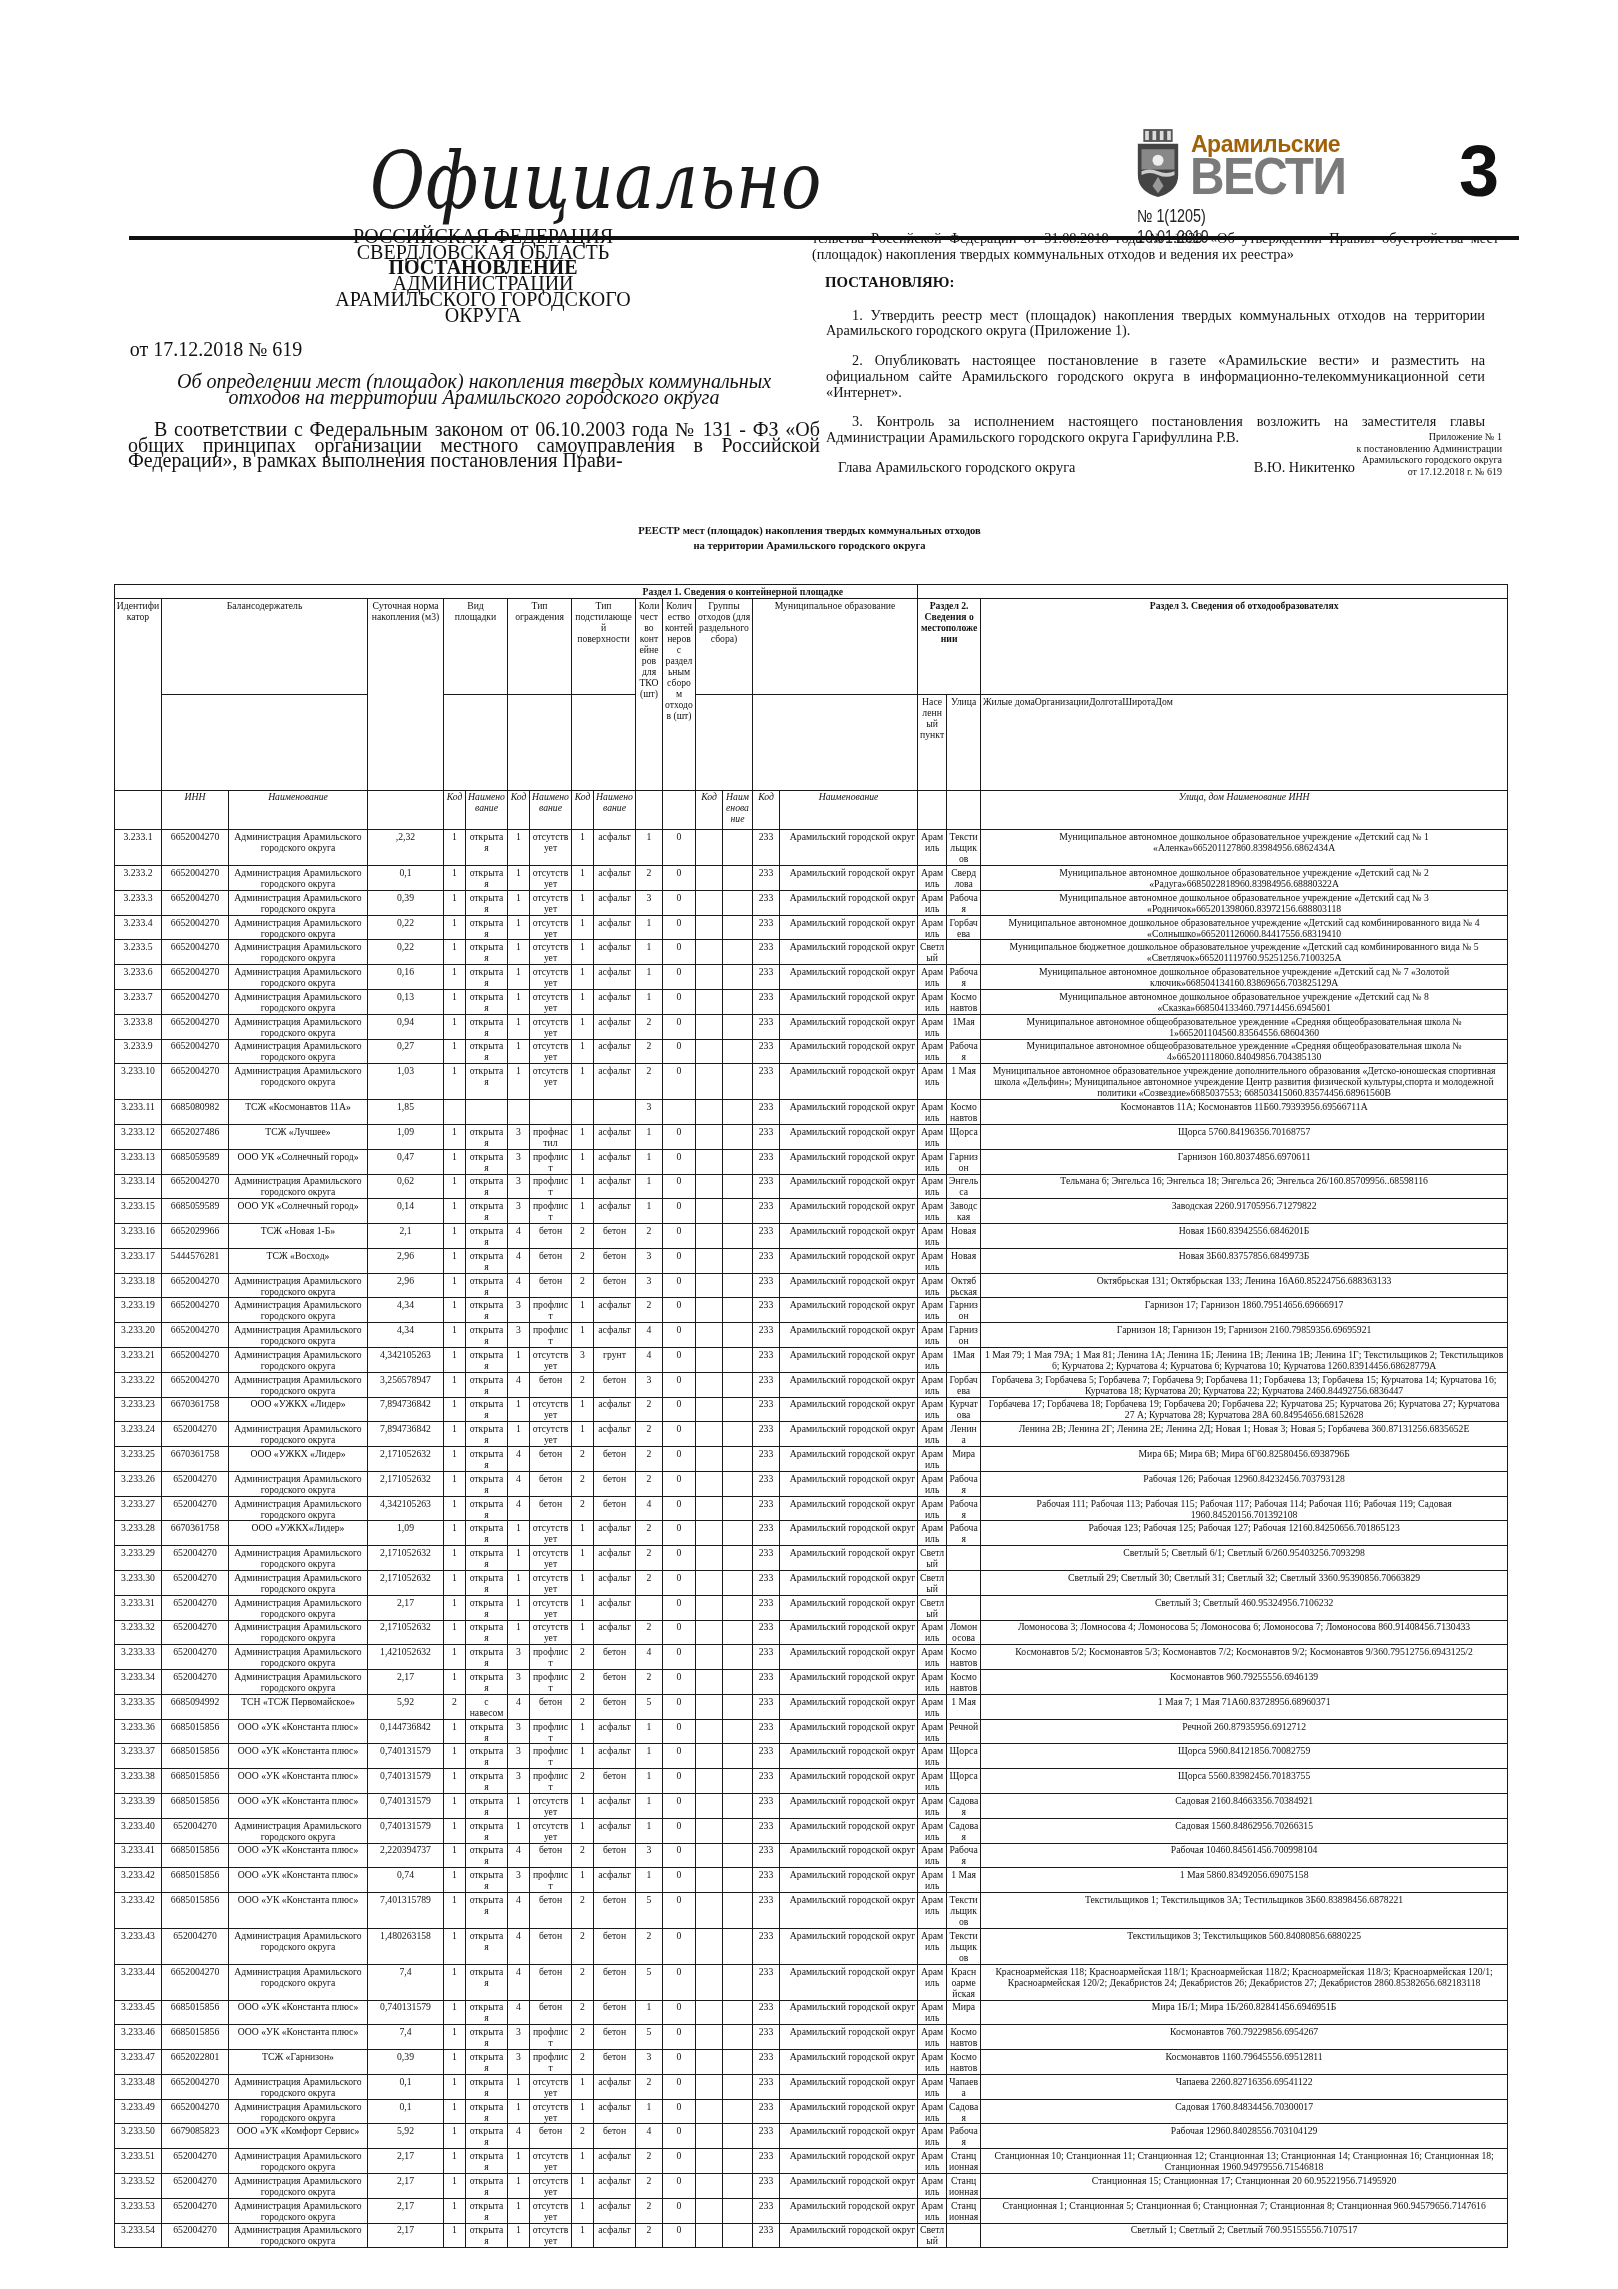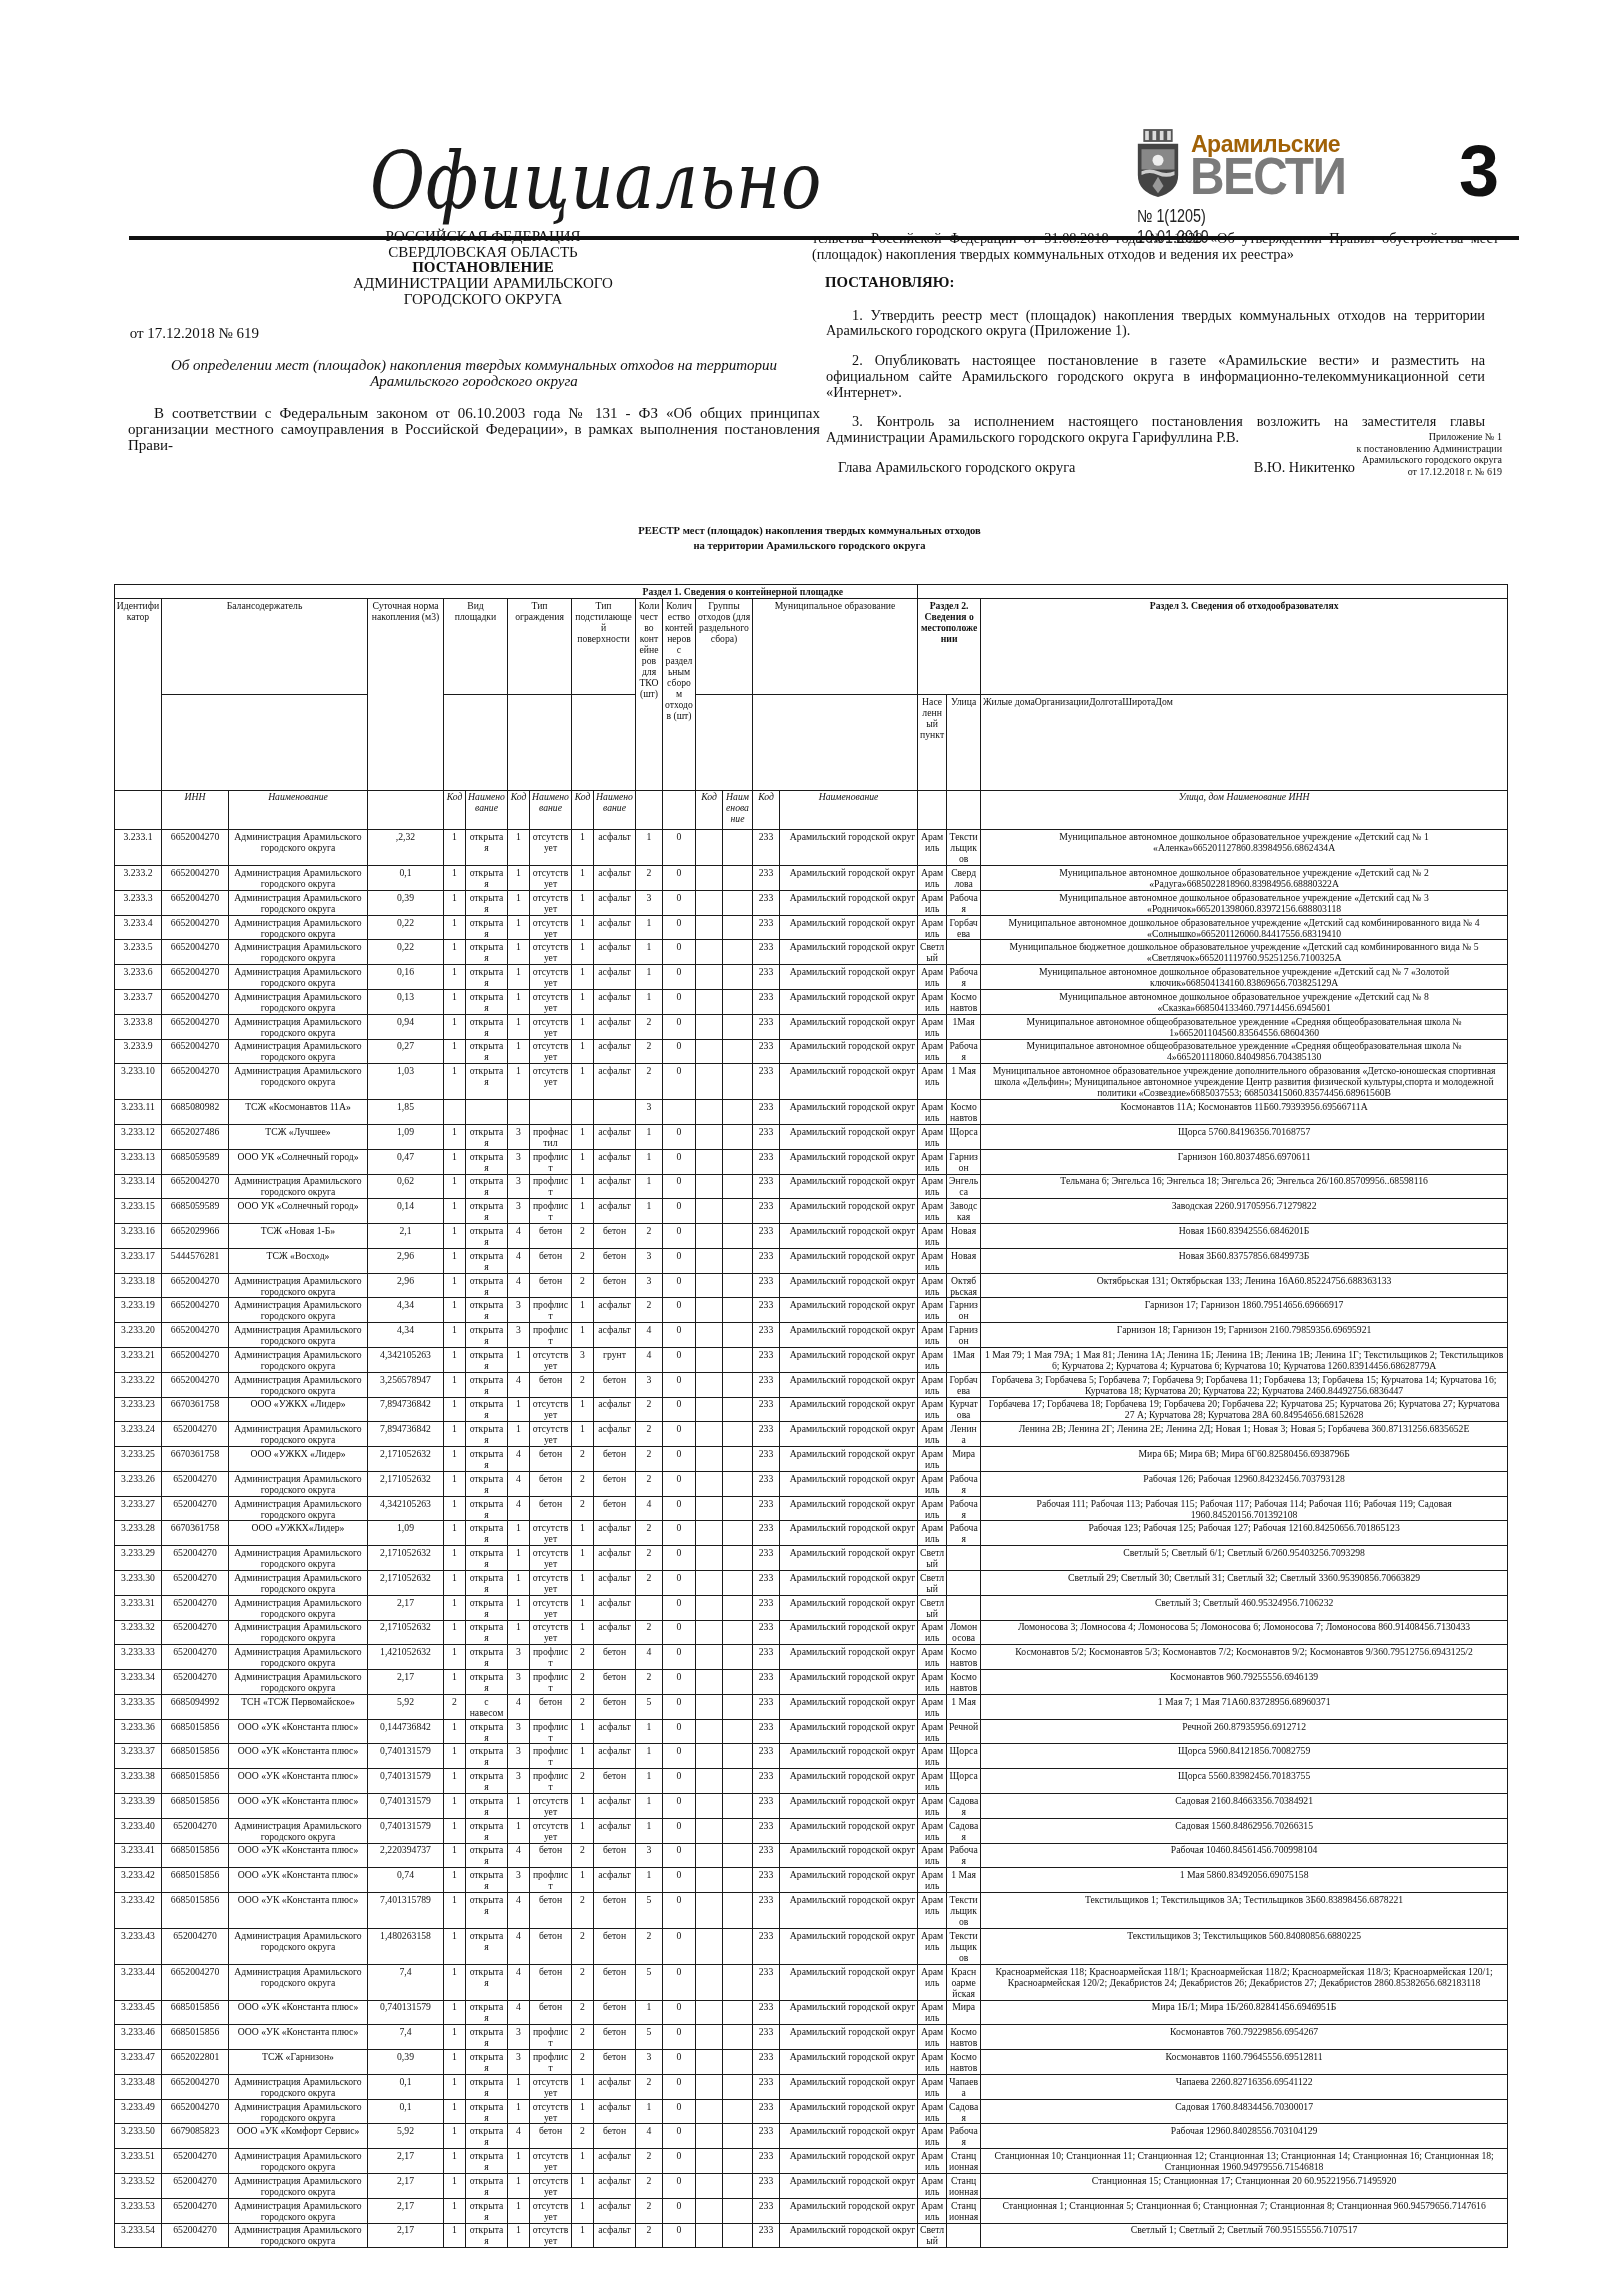--- a/index.html
+++ b/index.html
@@ -7,21 +7,21 @@
   .masthead { position:absolute; left:15px; top:0; width:1296px; height:203px;margin-top:27px; }
   .rubric { position:absolute; left:355px; top:109px; font-family:"DejaVu Serif", serif; font-style:italic; font-size:78px; letter-spacing:0.9px; color:#1a1a1a; transform:scaleX(0.86); transform-origin:left; }
   .logo { position:absolute; left:1121px; top:102px; width:222px; height:92px; }
   .crest { position:absolute; left:0; top:0; width:44px; height:68px; }
   .logo-top { position:absolute; left:55px; top:1.8px; font-family:"Liberation Sans", sans-serif; font-weight:bold; font-size:23px; color:#a16207; letter-spacing:-0.5px; }
   .logo-main { position:absolute; left:54px; top:20px; font-family:"Liberation Sans", sans-serif; font-weight:bold; font-size:52px; color:#7a7a7a; letter-spacing:-1.8px; transform:scaleX(0.92); transform-origin:left; line-height:55px; }
   .issue { position:absolute; left:1122px; top:179px; font-family:"Liberation Sans", sans-serif; font-size:17.5px; color:#222; transform:scaleX(0.82); transform-origin:left; }
   .page-num { position:absolute; left:1444px; top:103px; font-family:"Liberation Sans", sans-serif; font-weight:bold; font-size:72px; color:#111; }
   .rule { position:absolute; left:114px; top:209px; width:1390px; height:3.7px; background:#111; }
 
-  .col-left { position:absolute; left:114px; top:229px; width:720px; font-size:15px; line-height:15.7px; }
+  .col-left { position:absolute; left:114px; top:229px; width:720px; font-size:20px; line-height:15.7px; }
   .col-right { position:absolute; left:812px; top:231px; width:687px; font-size:14.3px; line-height:15.7px; text-align:justify; }
   .center { text-align:center; }
   .b { font-weight:bold; }
   .ital { font-style:italic; font-weight:normal; }
   .p { text-indent:26px; text-align:justify; margin:14px; }
   .sign { display:flex; justify-content:space-between; padding-left:26px; width:517px; }
   .appendix { position:absolute; right:117px; top:431px; text-align:right; font-size:10px; line-height:11.5px; }
   .reg-title { position:absolute; left:0; width:1619px; top:492px; text-align:center; font-weight:bold; font-size:10.6px; line-height:14.8px;margin-top:32px; }
 
   table.reg { position:absolute; left:114px; top:540px; width:1392px; border-collapse:collapse; table-layout:fixed; font-size:9.7px; line-height:11px;margin-top:44px; }

